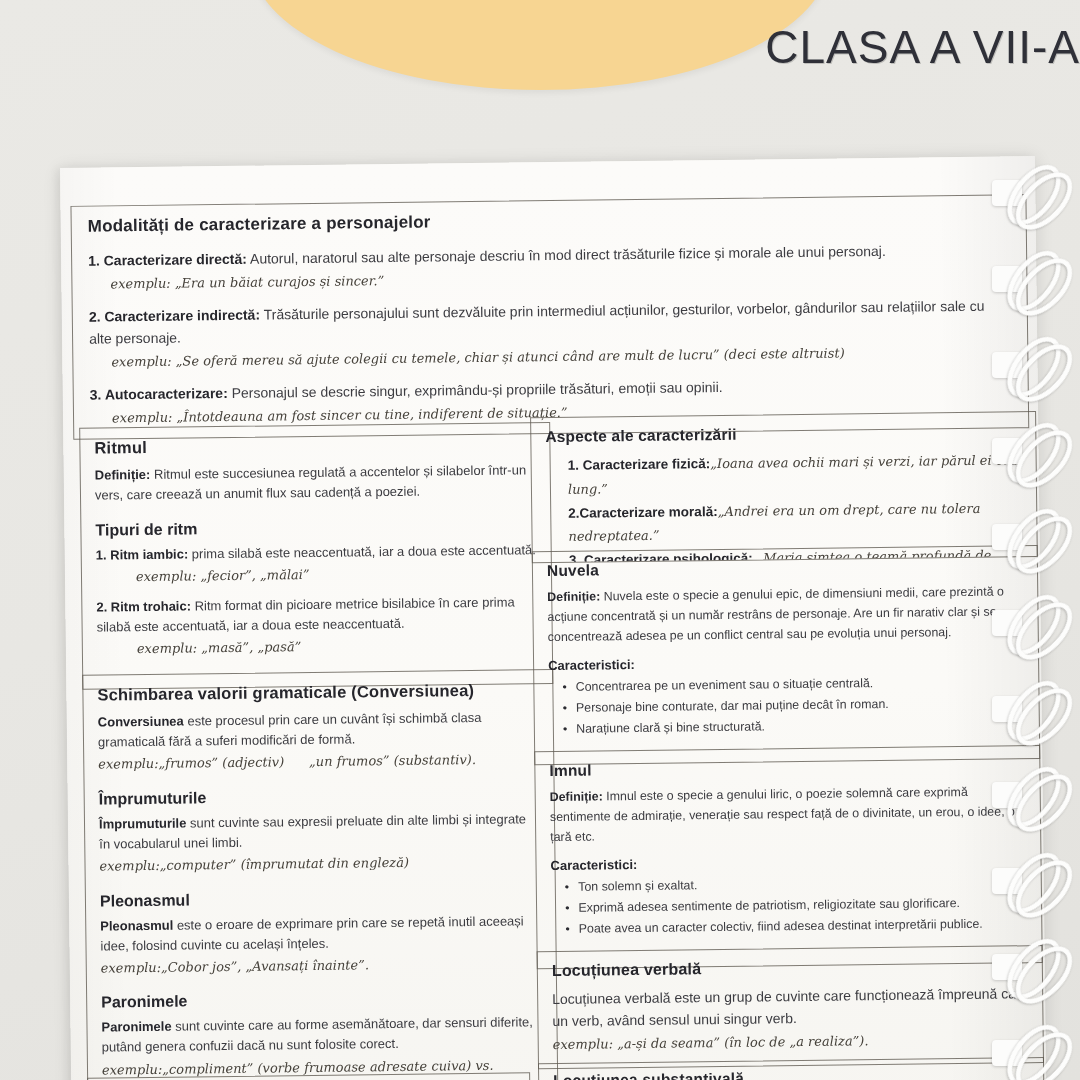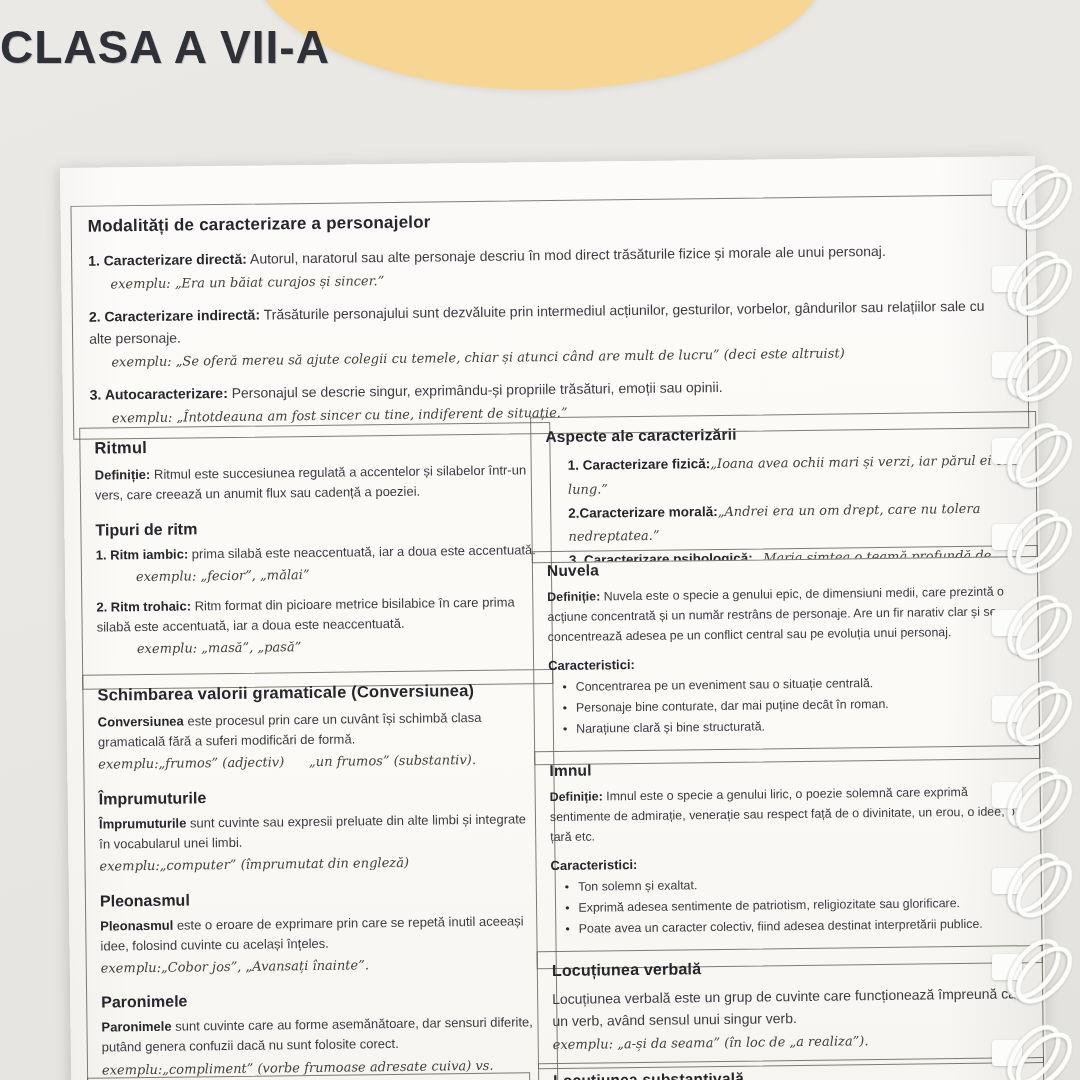--- a/index.html
+++ b/index.html
@@ -5,22 +5,22 @@
   :root{
     --accent:#f7d592; --paper:#fbfaf7; --background:#e8e7e3; --ink:#2b2b31; --border:#6f6b63;
   }
   html,body{margin:0;padding:0;}
   body{font-family:"Liberation Sans",sans-serif;background:#cfcecb;}
   .stage{position:relative;width:1080px;height:1080px;overflow:hidden;
          background:linear-gradient(160deg,#eae9e5 0%,var(--background) 45%,#e3e2de 100%);}
   
   .badge-ellipse{position:absolute;left:250px;top:-175px;width:580px;height:265px;
     background:var(--accent);border-radius:50%;box-shadow:0 3px 6px rgba(0,0,0,0.06);}
-  .badge-title{position:absolute;left:0;top:20px;width:1080px;text-align:left;
-    font-size:46px;font-weight:700;letter-spacing:1px;color:#2f3038;margin:0;
+  .badge-title{position:absolute;left:0;top:20px;width:1080px;text-align:right;
+    font-size:46px;font-weight:400;letter-spacing:1px;color:#2f3038;margin:0;
     text-shadow:1px 1px 0 rgba(0,0,0,0.18);}
   
   .paper{position:absolute;left:60px;top:168px;width:975px;height:960px;
     background:linear-gradient(180deg,#fcfbf9 0%,var(--paper) 55%,#f6f5f1 100%);
     transform:rotate(-0.7deg);transform-origin:0 0;
     box-shadow:0 2px 18px rgba(0,0,0,0.12), -4px 0 8px rgba(0,0,0,0.04);}
   .paper::after{content:"";position:absolute;inset:0;pointer-events:none;
     background:linear-gradient(90deg,rgba(0,0,0,0.025) 0%,rgba(0,0,0,0) 6%,rgba(0,0,0,0) 90%,rgba(0,0,0,0.05) 100%);}
   
   .box{position:absolute;border:1.4px solid rgba(97,92,84,0.8);background:transparent;

